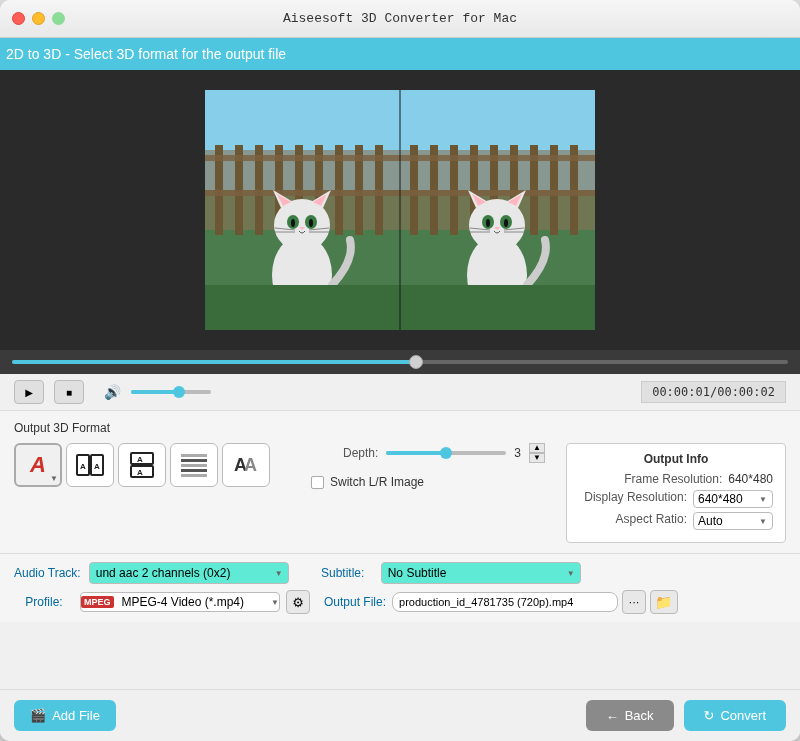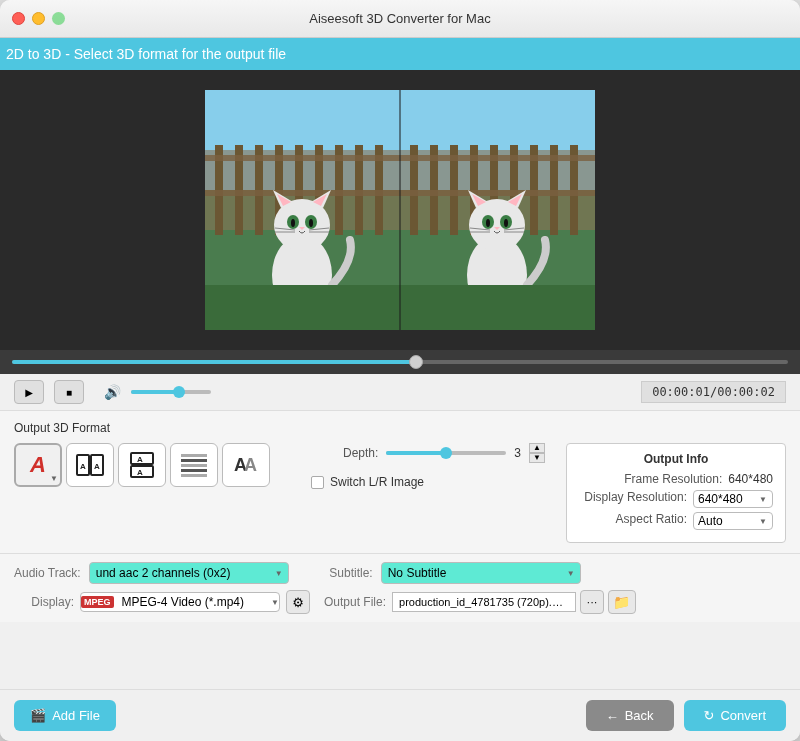--- a/index.html
+++ b/index.html
@@ -23,20 +23,21 @@
     }
     .title-bar {
       background: linear-gradient(to bottom, #f6f6f6, #e8e8e8);
       height: 38px;
       display: flex;
       align-items: center;
       justify-content: center;
       border-bottom: 1px solid #ccc;
       position: relative;
       flex-shrink: 0;
+      font-family: Liberation Mono, monospace;
     }
     .traffic-lights {
       position: absolute;
       left: 12px;
       display: flex;
       gap: 7px;
       align-items: center;
     }
     .traffic-light {
       width: 13px;
@@ -314,21 +315,21 @@
       border-top: 1px solid #ddd;
       background: #f5f5f5;
       flex-shrink: 0;
     }
     .field-row {
       display: flex;
       align-items: center;
       gap: 8px;
       font-size: 12px;
     }
-    .field-label { color: #737373; font-weight: 500; min-width: 60px; text-align: right; }
+    .field-label { color: #0369a1; font-weight: 500; min-width: 60px; text-align: center; }
     .field-select {
       border: 1px solid #bbb;
       border-radius: 4px;
       padding: 3px 6px;
       background: #5eead4;
       font-size: 12px;
       min-width: 200px;
     }
     .gear-btn {
       width: 24px;
@@ -342,25 +343,25 @@
       justify-content: center;
       font-size: 13px;
     }
     .output-file-row {
       display: flex;
       align-items: center;
       gap: 4px;
     }
     .output-field {
       border: 1px solid #bbb;
-      border-radius: 0;
+      border-radius: 8px;
       padding: 3px 6px;
       background: white;
       font-size: 11px;
-      width: 184px;
+      width: 226px;
       overflow: hidden;
       text-overflow: ellipsis;
       white-space: nowrap;
     }
     .ellipsis-btn {
       width: 24px;
       height: 24px;
       border: 1px solid #bbb;
       border-radius: 4px;
       background: #e8e8e8;
@@ -716,21 +717,21 @@
         </select>
       </div>
       <span style="margin-left:16px;" class="field-label">Subtitle:</span>
       <div class="select-wrapper">
         <select class="field-select">
           <option>No Subtitle</option>
         </select>
       </div>
     </div>
     <div class="field-row profile-row">
-      <span class="field-label">Display:</span>
+      <span class="field-label">Profile:</span>
       <div style="display:flex;align-items:center;gap:8px;border:1px solid #bbb;border-radius:4px;background:white;padding:2px 0;min-width:200px;">
         <span class="mpeg-logo">MPEG</span>
         <span style="font-size:12px;">MPEG-4 Video (*.mp4)</span>
         <span style="font-size:8px;color:#666;margin-left:auto;">▼</span>
       </div>
       <div class="gear-btn">⚙</div>
       <span style="margin-left:8px;" class="field-label">Output File:</span>
       <div class="output-file-row">
         <div class="output-field">production_id_4781735 (720p).mp4</div>
         <div class="ellipsis-btn">···</div>

